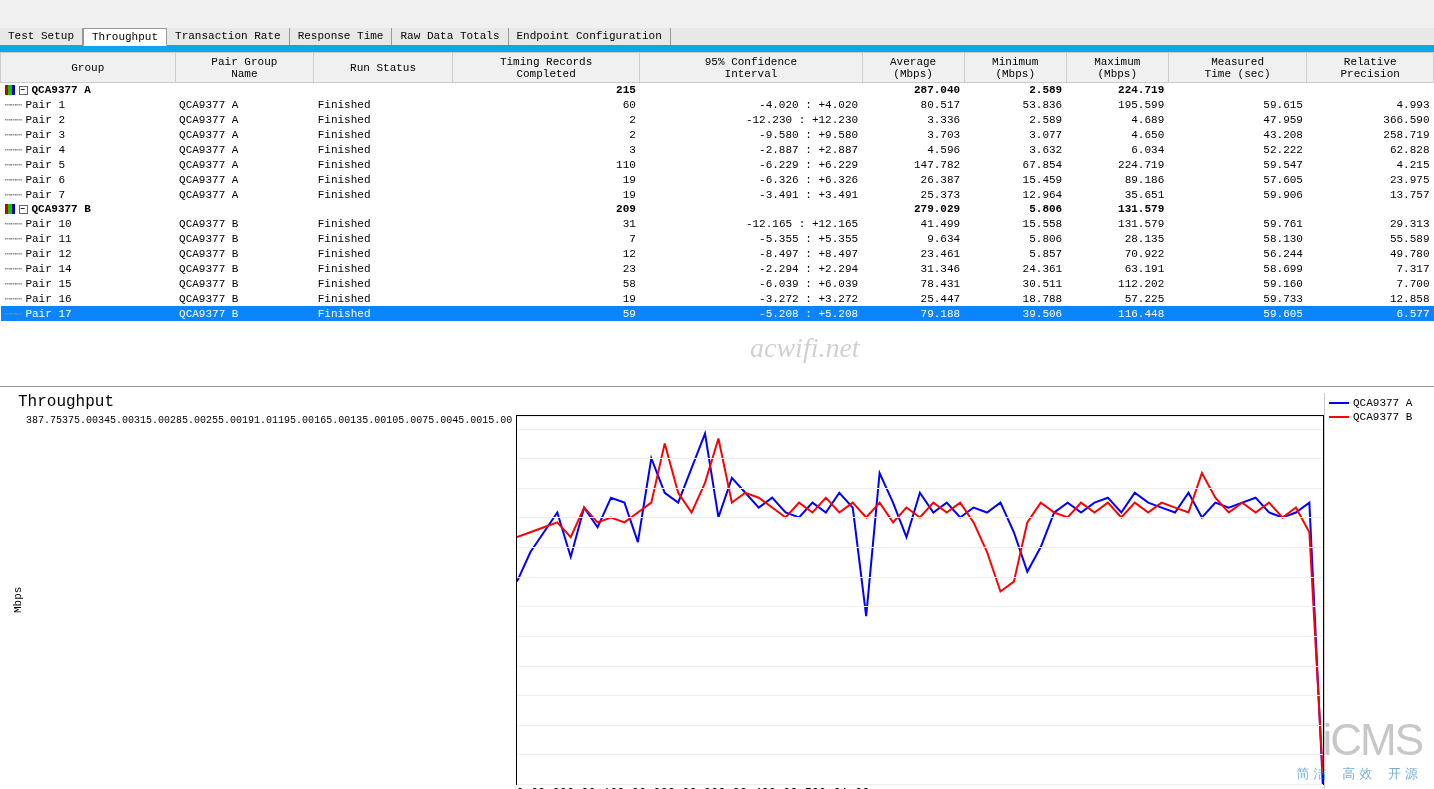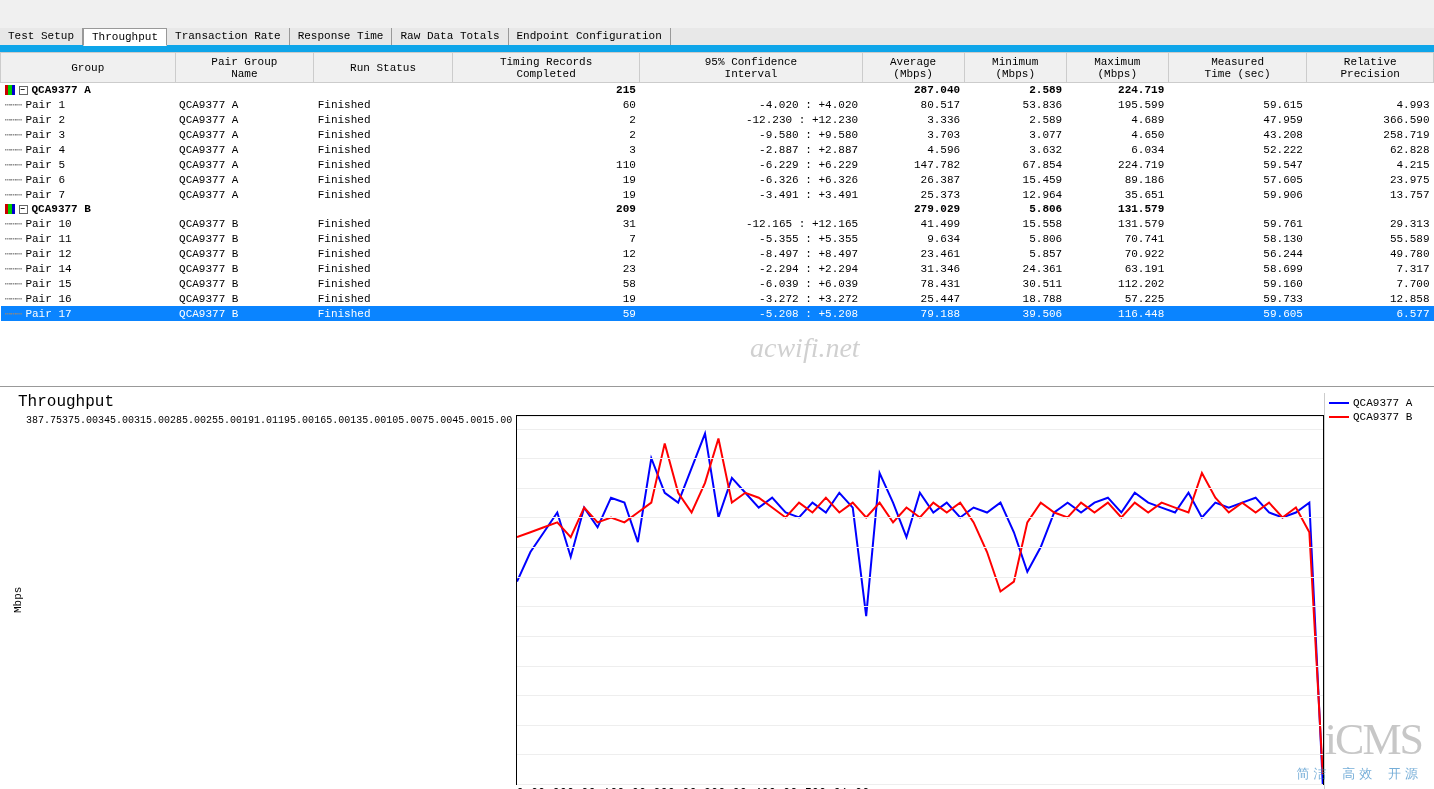--- a/index.html
+++ b/index.html
@@ -96,21 +96,21 @@
 .xlabel { text-align: center; font-size: 12px; padding-top: 4px; }
 .legend {
   width: 100px;
   border-left: 1px solid #ccc;
   padding: 4px;
   font-size: 11px;
 }
 .legend-item { display: flex; align-items: center; gap: 4px; margin-bottom: 2px; }
 .legend-swatch { width: 20px; height: 2px; }
 .icms { position: absolute; right: 12px; bottom: 6px; text-align: right; pointer-events: none; }
-.icms-big { font-family: Liberation Serif, serif; font-size: 44px; color: rgba(130,130,130,0.45); font-weight: 300; letter-spacing: -2px; }
+.icms-big { font-family: Liberation Sans, sans-serif; font-size: 44px; color: rgba(130,130,130,0.45); font-weight: 300; letter-spacing: -2px; }
 .icms-sub { font-size: 13px; color: rgba(60,140,200,0.7); letter-spacing: 4px; }
 svg.lines { position: absolute; inset: 0; width: 100%; height: 100%; }
 </style>
 </head>
 <body>
 
 <div class="tabs" id="tabs">
     <div class="tab">Test Setup</div>
     <div class="tab active">Throughput</div>
     <div class="tab">Transaction Rate</div>
@@ -295,21 +295,21 @@
         <tr>
           <td>
             <span class="tree-cell"><span class="dots">⋯⋯⋯</span> Pair 11</span>
           </td>
           <td>QCA9377 B</td>
           <td>Finished</td>
           <td class="num">7</td>
           <td class="num">-5.355 :  +5.355</td>
           <td class="num">9.634</td>
           <td class="num">5.806</td>
-          <td class="num">70.741</td>
+          <td class="num">28.135</td>
           <td class="num">58.130</td>
           <td class="num">55.589</td>
         </tr>
         <tr>
           <td>
             <span class="tree-cell"><span class="dots">⋯⋯⋯</span> Pair 12</span>
           </td>
           <td>QCA9377 B</td>
           <td>Finished</td>
           <td class="num">12</td>

